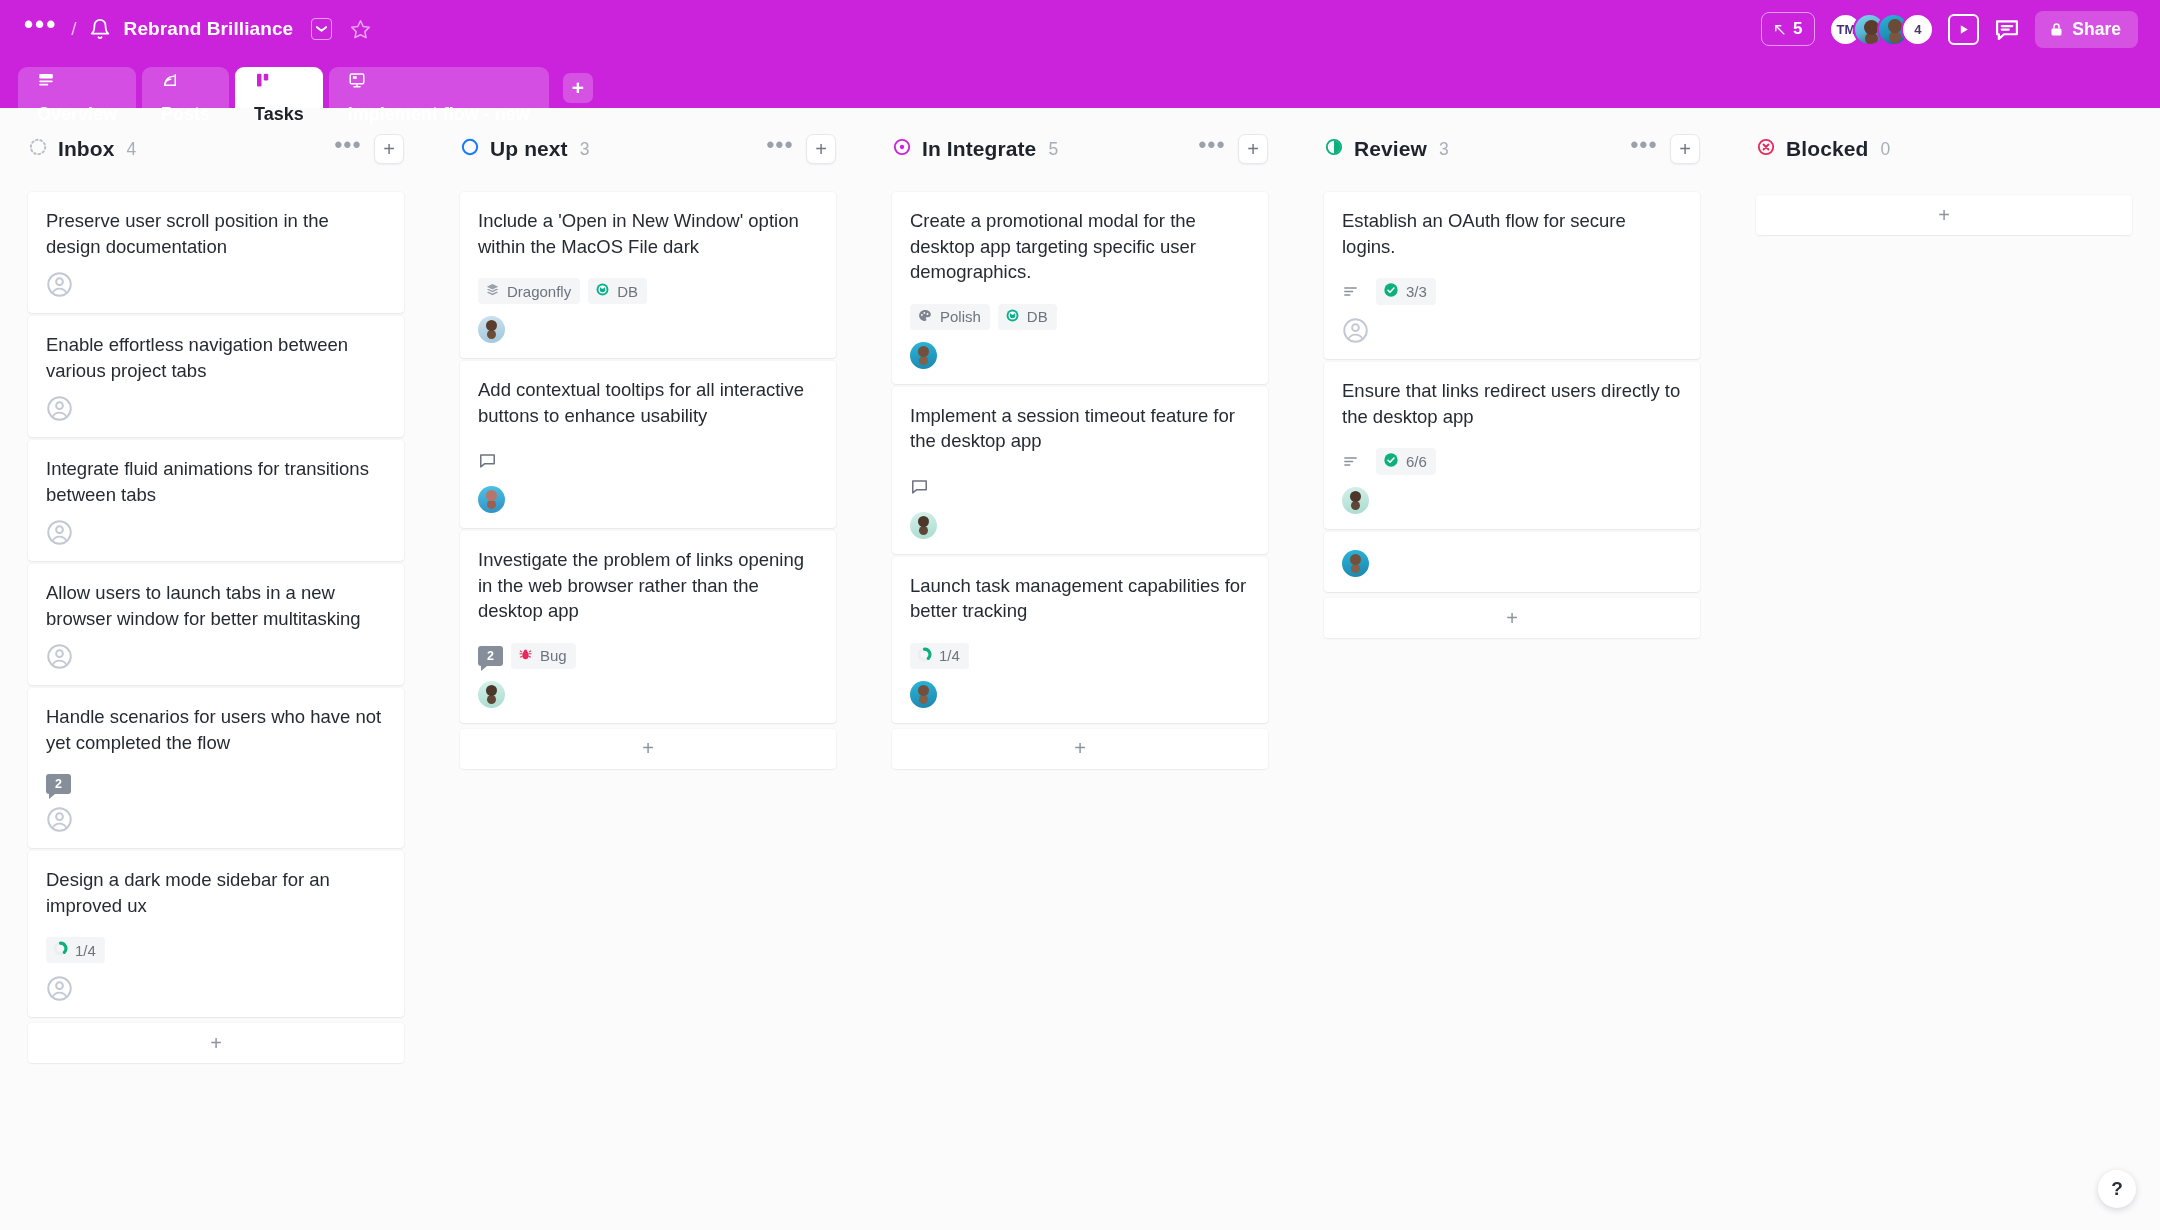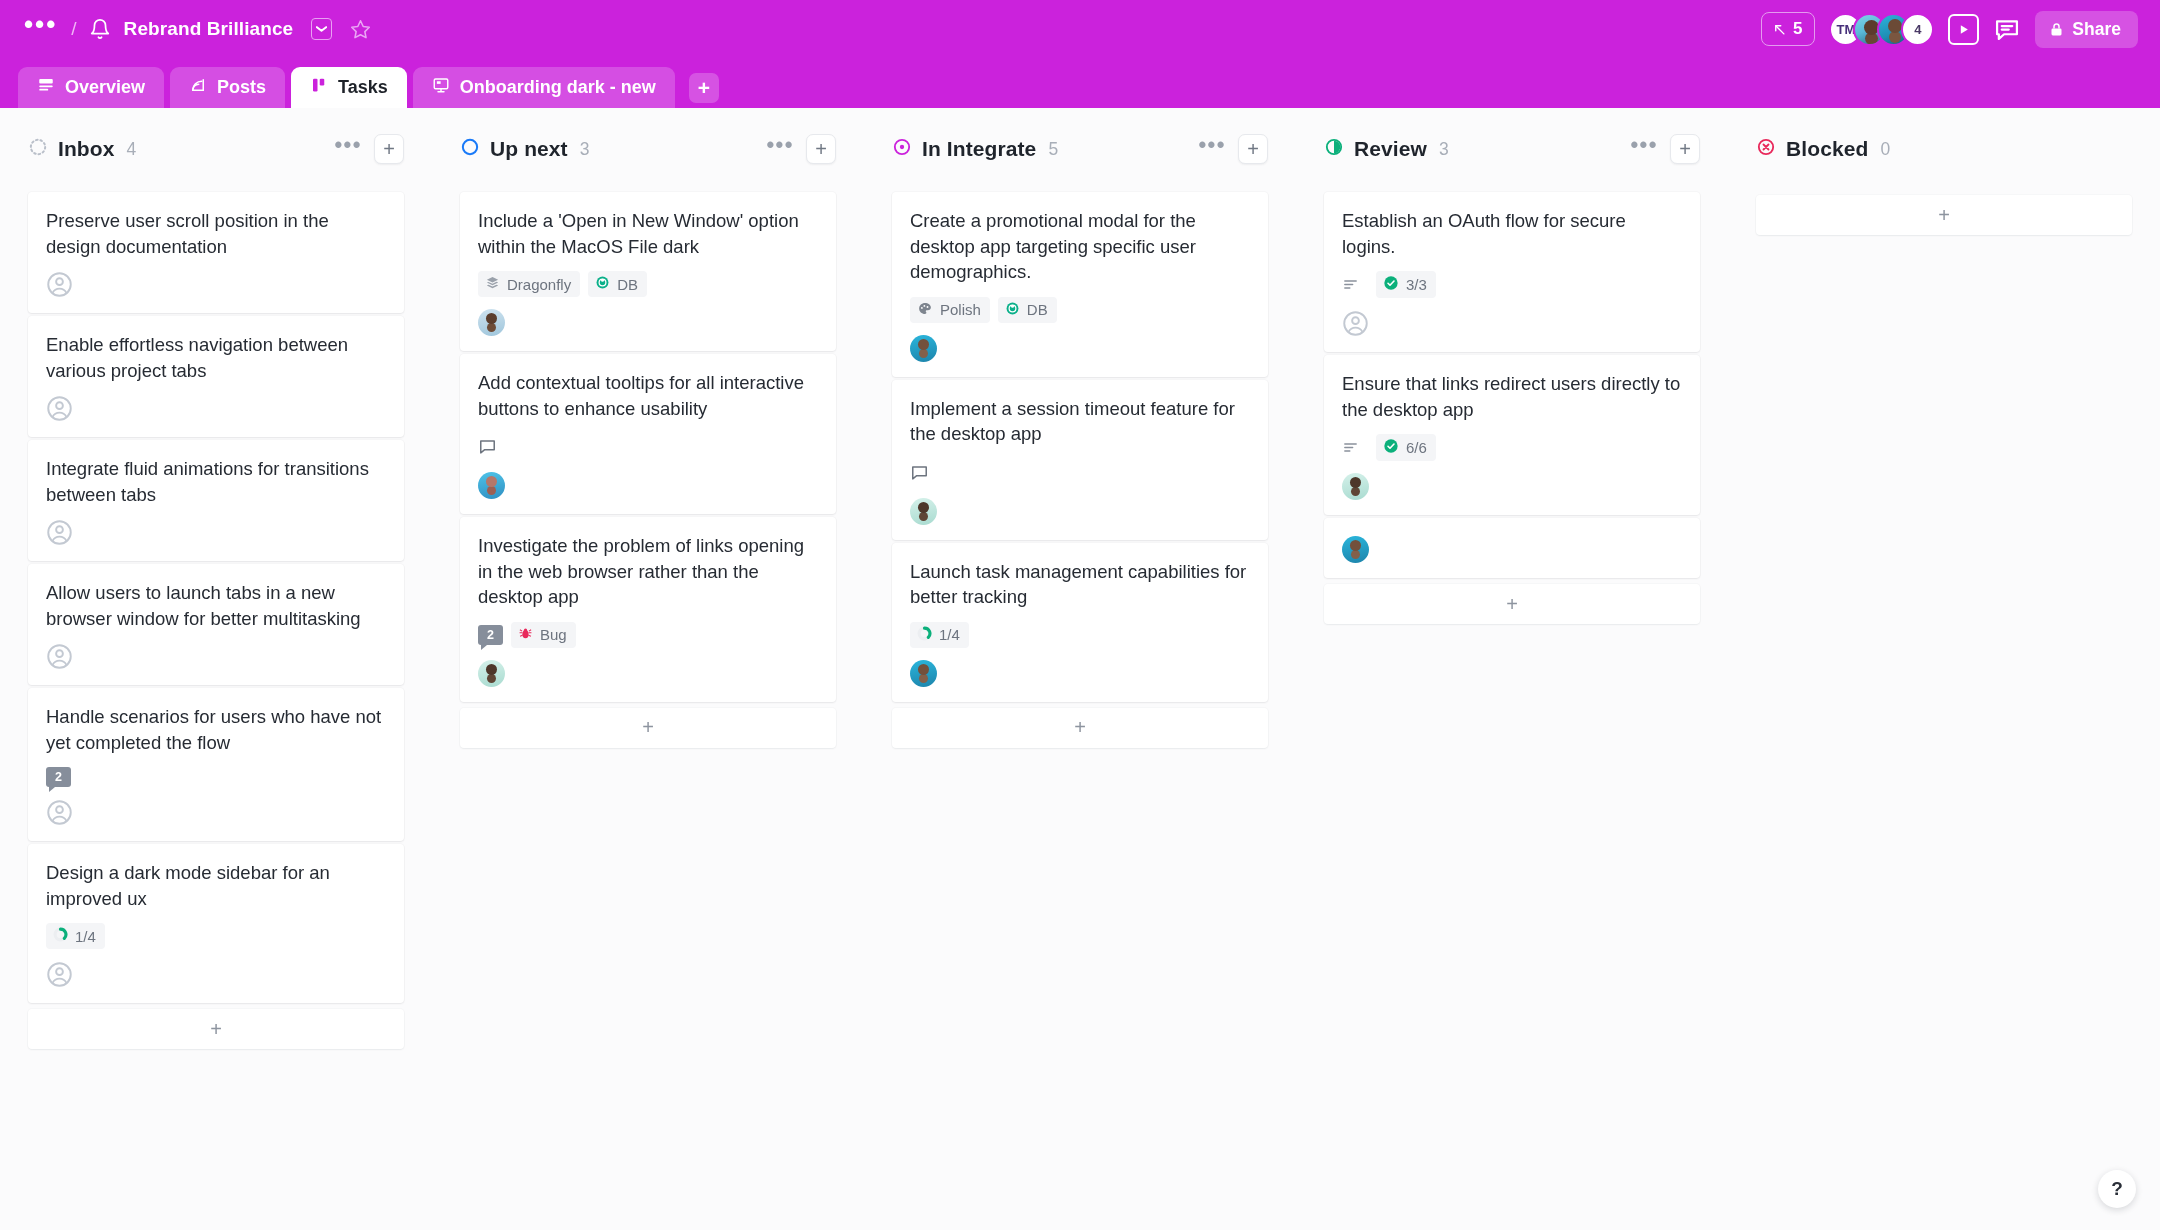--- a/index.html
+++ b/index.html
@@ -73,26 +73,27 @@
     padding: 8px 17px 8px 14px; color: #ffffff;
     font-size: 17.5px; font-weight: 700; text-align: right;
   }
 
   
   .tabbar {
     height: 50px; background: #cb22dc;
     display: flex; align-items: flex-end; padding-left: 18px; gap: 6px;
   }
   .tab {
-    display: flex; align-items: center; gap: 10px;
+    display: flex; align-items: flex-start; gap: 10px;
     height: 41px; padding: 4px 19px;
     border-radius: 9px 9px 0 0;
     background: rgba(255,255,255,.20);
     color: #ffffff; font-size: 18px; font-weight: 700;
     white-space: nowrap;
+    flex-direction: column;
   }
   .tab.active { background: #ffffff; color: #1e2229; }
   .tab-add {
     width: 30px; height: 30px; border-radius: 7px;
     background: rgba(255,255,255,.22);
     display: flex; align-items: center; justify-content: center;
     color: #fff; font-size: 21px; font-weight: 700; margin-bottom: 5px;
     margin-left: 8px;
   }
 
@@ -125,21 +126,21 @@
     border-radius: 4px;
     box-shadow: 0 1px 2px rgba(22,28,45,.07), 0 0 0 1px rgba(22,28,45,.025);
     padding: 16px 18px 15px 18px;
     display: flex; gap: 10px; flex-direction: column;
   }
   .card-body { flex: 1; min-width: 0; }
   .card-title {
     font-size: 18.5px; line-height: 1.38; color: #262b33;
     word-wrap: break-word;
   }
-  .card-meta { display: flex; align-items: center; gap: 8px; margin-top: 12px; flex-wrap: wrap; }
+  .card-meta { display: flex; align-items: center; gap: 8px; margin-top: 19px; flex-wrap: wrap; }
   .chip {
     display: flex; align-items: center; gap: 7px;
     background: #f4f5f7; border-radius: 4px;
     padding: 4px 9px 4px 7px;
     font-size: 15px; color: #6d747f;
   }
   .chip.plain { background: transparent; padding-left: 0; }
   .comment-badge {
     position: relative; background: #868e9b; border-radius: 3px;
     min-width: 25px; height: 20px; display:flex; align-items:center;
@@ -269,21 +270,21 @@
     <span>Tasks</span>
   </div>
   <div class="tab">
     <span>
       <svg width="18" height="18" viewBox="0 0 24 24" fill="none" stroke="currentColor" stroke-width="1.9" stroke-linecap="round" stroke-linejoin="round">
           <rect x="3" y="4" width="18" height="13" rx="1.6"></rect>
           <path d="M12 17v4M8 21h8"></path>
           <rect x="6.5" y="7" width="5" height="3.5" fill="currentColor" stroke="none"></rect>
         </svg>
     </span>
-    <span>Onboarding dark - new</span>
+    <span>Implement flow - new</span>
   </div>
   <div class="tab-add">+</div>
 </div>
 
 <div class="board">
 
   <div class="col">
     <div class="col-head">
       <span>
         <svg width="20" height="20" viewBox="0 0 24 24" fill="none" stroke="#b9bfc9" stroke-width="2.4" stroke-linecap="round" stroke-dasharray="2 3.4">

